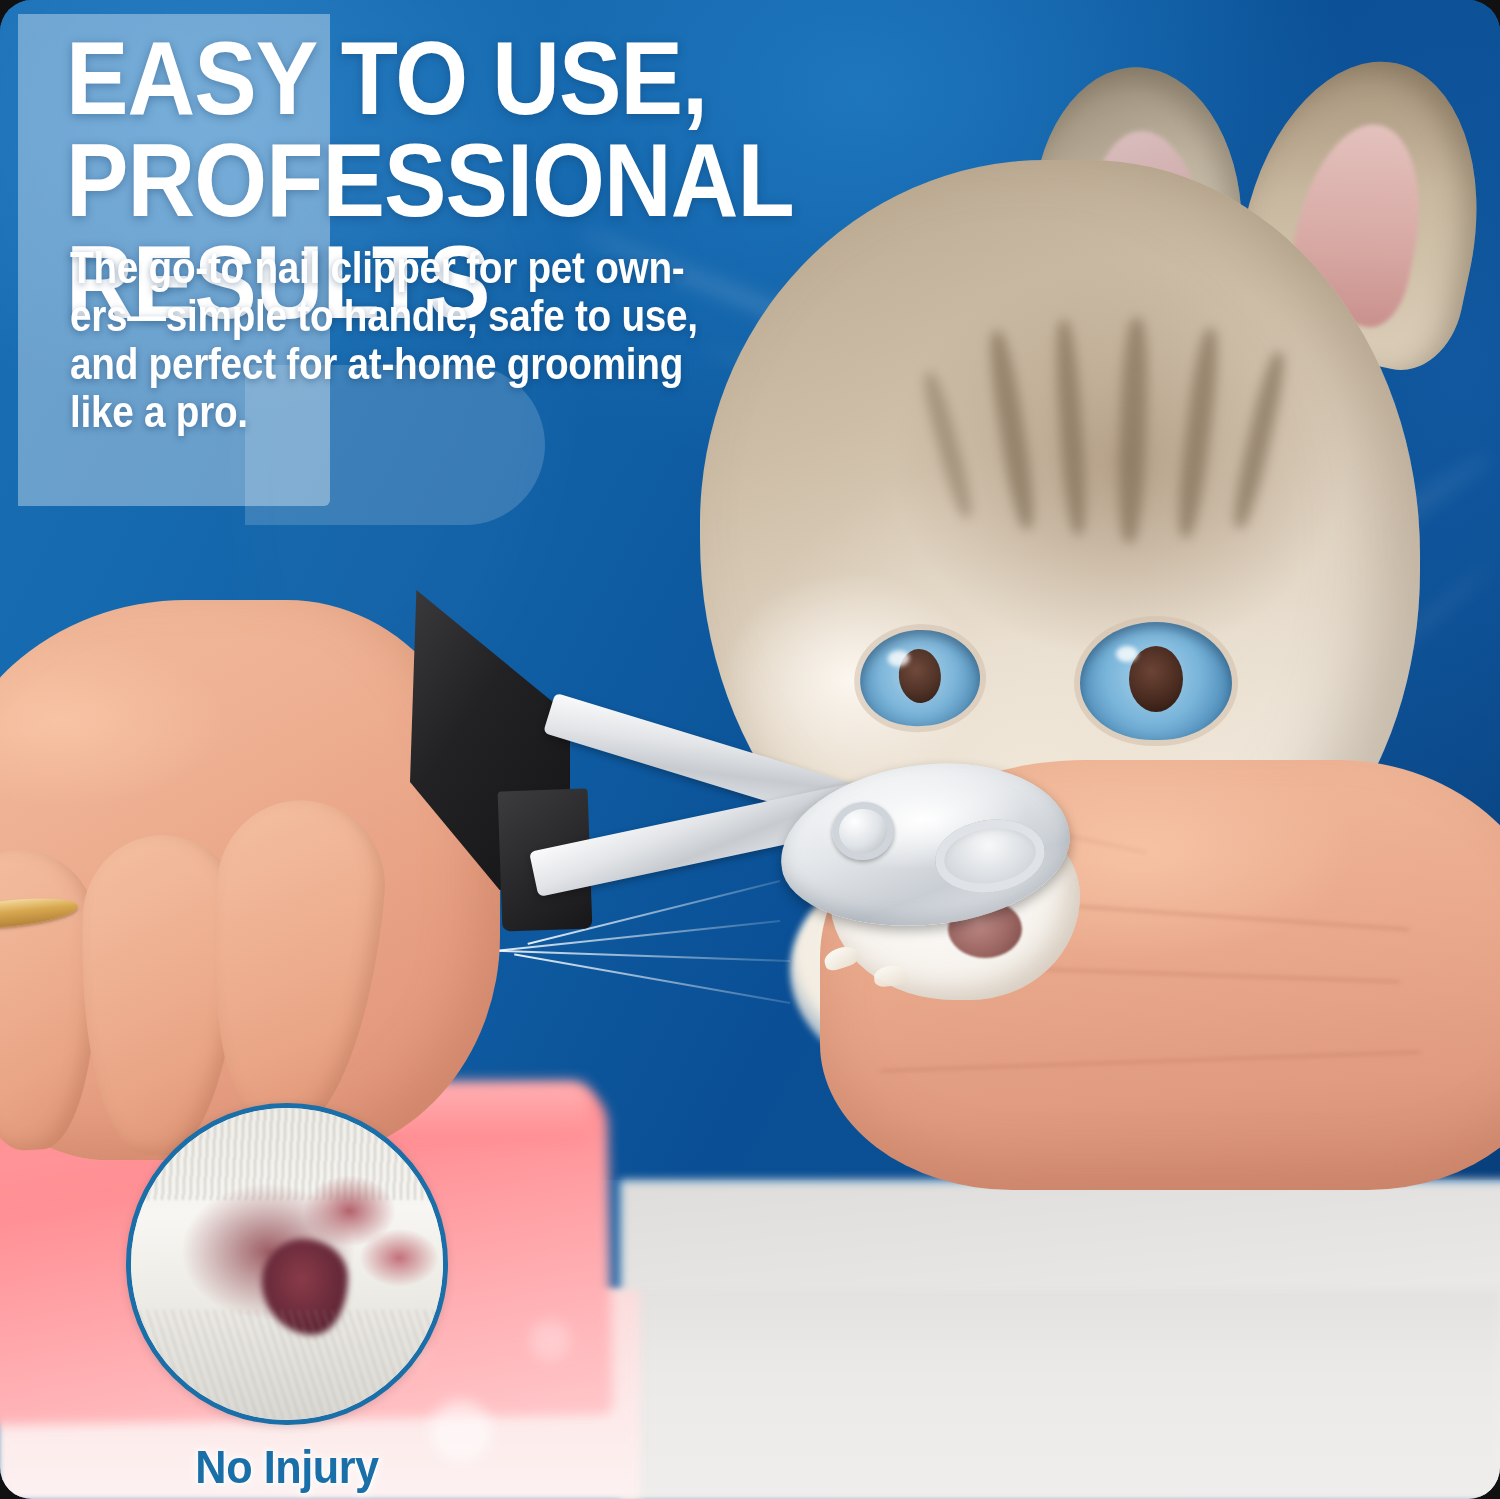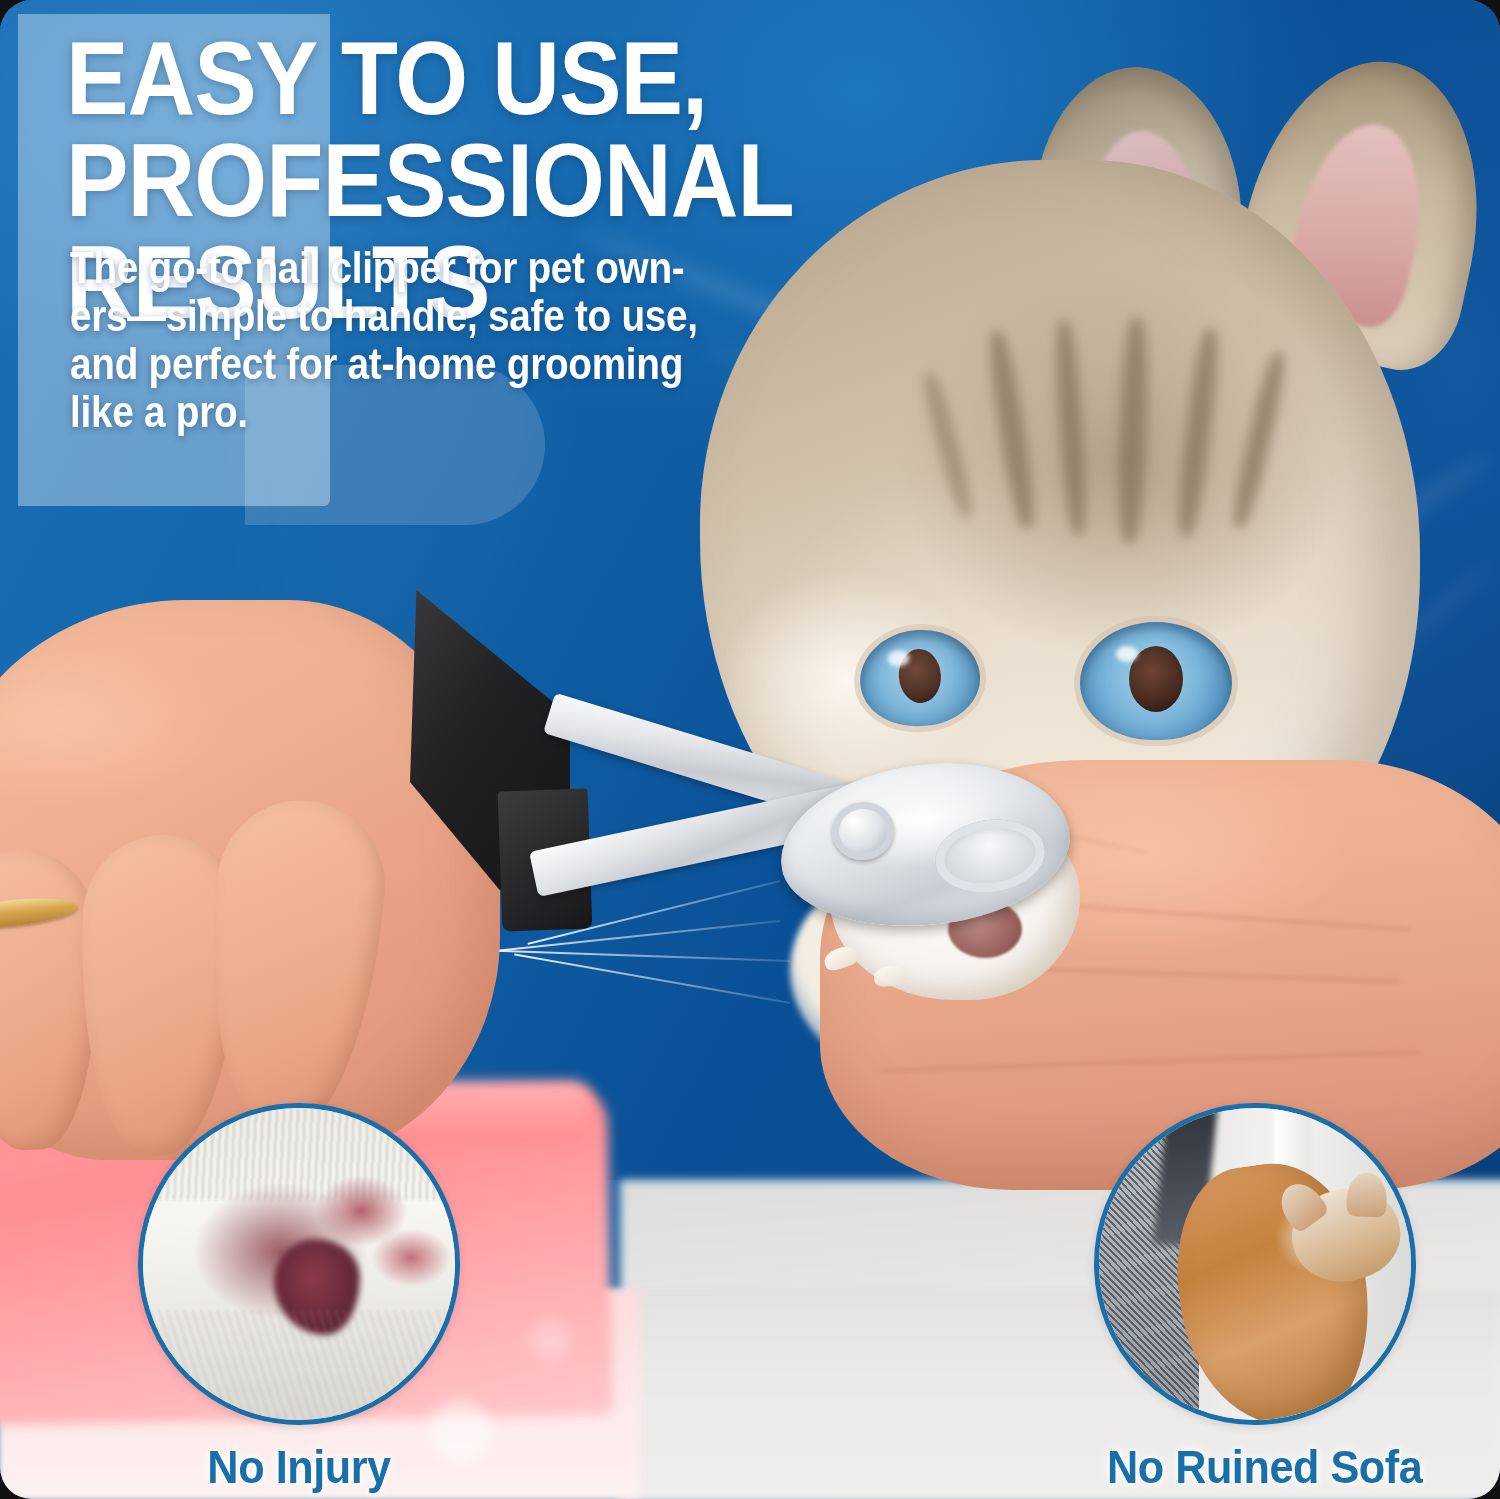--- a/index.html
+++ b/index.html
@@ -281,21 +281,21 @@
     line-height:1.07;
     letter-spacing:-.3px;
     transform:scaleX(.86);
     transform-origin:left top;
     text-shadow:0 2px 8px rgba(10,50,90,.4);
     white-space:pre-line;
   }
 
   
   .benefit { position:absolute; width:322px; }
-  .b1 { left:138px;  top:1103px; }
+  .b1 { left:126px;  top:1103px; }
   .b2 { left:610px;  top:1103px; }
   .b3 { left:1094px; top:1103px; }
 
   .circle {
     position:relative; width:322px; height:322px;
     border-radius:50%;
     border:5px solid #1a6fa8;
     overflow:hidden;
     box-shadow:0 2px 10px rgba(0,0,0,.12);
     background:#ddd;
@@ -516,29 +516,14 @@
       <div class="inner c1bg">
         <div class="fur-top"></div>
         <div class="wound"></div>
         <div class="fur-bot"></div>
       </div>
     </div>
     <div class="blabel">No Injury</div>
   </div>
 
 
-  <div class="benefit b3">
-    <div class="circle">
-      <div class="inner c3bg">
-        <div class="mesh"></div>
-        <div class="mesh-dark"></div>
-        <div class="window-frame"></div>
-        <div class="ginger"></div>
-        <div class="ginger-head">
-          <div class="g-ear" style="left:-2px;top:-16px;transform:rotate(-22deg);"></div>
-          <div class="g-ear" style="left:64px;top:-10px;transform:rotate(16deg);"></div>
-        </div>
-      </div>
-    </div>
-    <div class="blabel">No Ruined Sofa</div>
-  </div>
 
 </div>
 
 </body></html>

